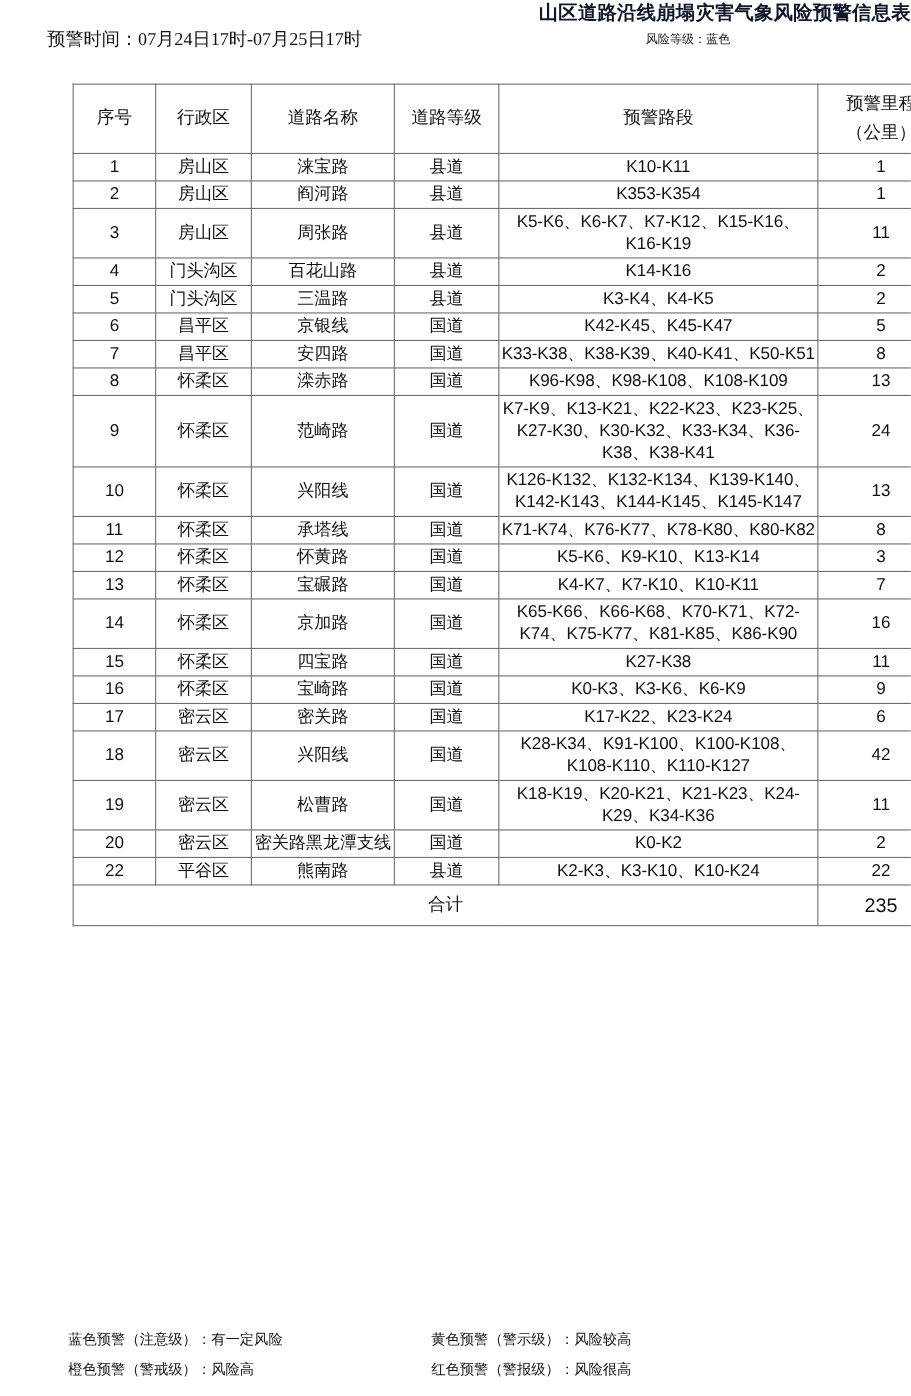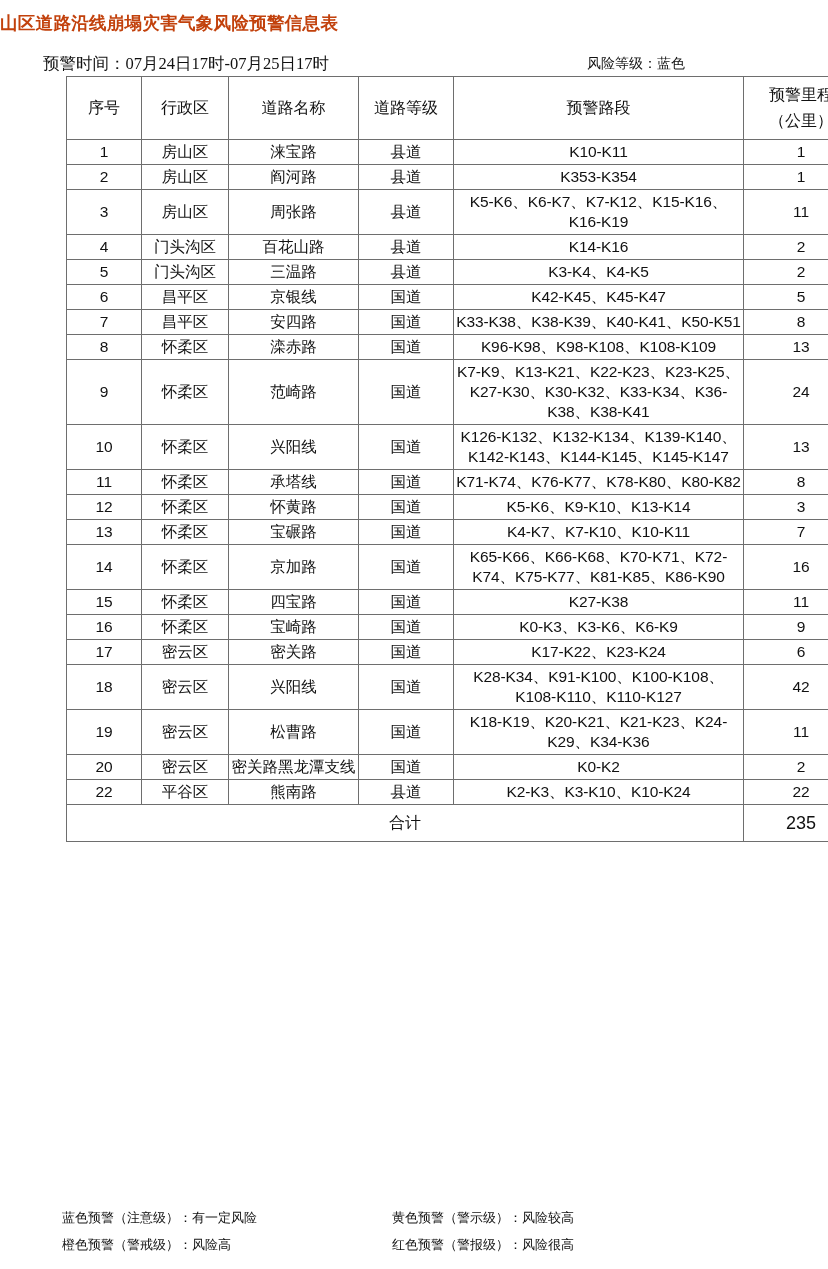--- a/index.html
+++ b/index.html
@@ -19,49 +19,49 @@
 
   .page {
     width: 828px;
     height: 1269px;
     position: relative;
     box-sizing: border-box;
   }
 
   
   .doc-title {
-    text-align: left;
+    text-align: right;
     font-size: 17.5px;
     font-weight: bold;
     letter-spacing: 0.3px;
-    padding-top: 12px;
+    padding-top: 0;
     line-height: 22px;
-    color: #c2410c;
+    color: #0f172a;
     font-family: "Liberation Sans", "DejaVu Sans", sans-serif;
   }
 
   
   .meta-row {
     position: relative;
     height: 30px;
-    margin-top: 16px;
+    margin-top: 0;
   }
   .meta-time {
     position: absolute;
     left: 43px;
     top: 2px;
     font-size: 16.5px;
     line-height: 24px;
     white-space: nowrap;
   }
   .meta-level {
     position: absolute;
     left: 587px;
     top: 2px;
-    font-size: 14px;
+    font-size: 11px;
     line-height: 24px;
     white-space: nowrap;
   }
 
   
   .table-wrap {
     position: absolute;
     left: 18px;
     top: 76px;
     width: 792px;

